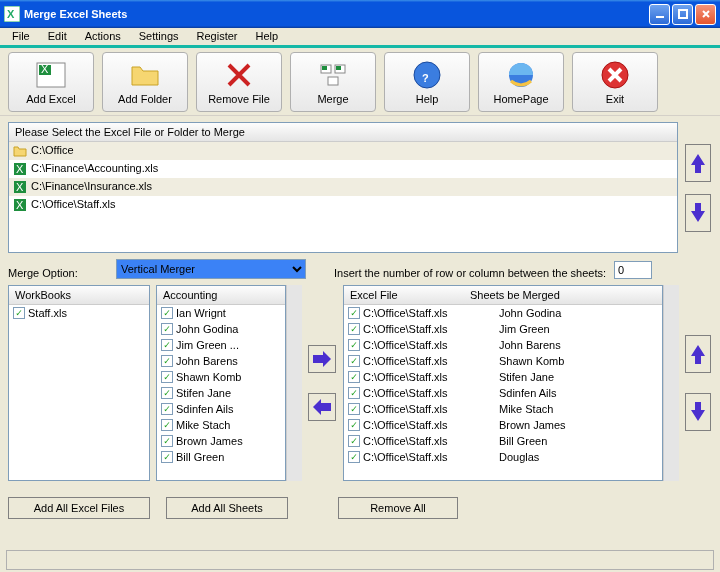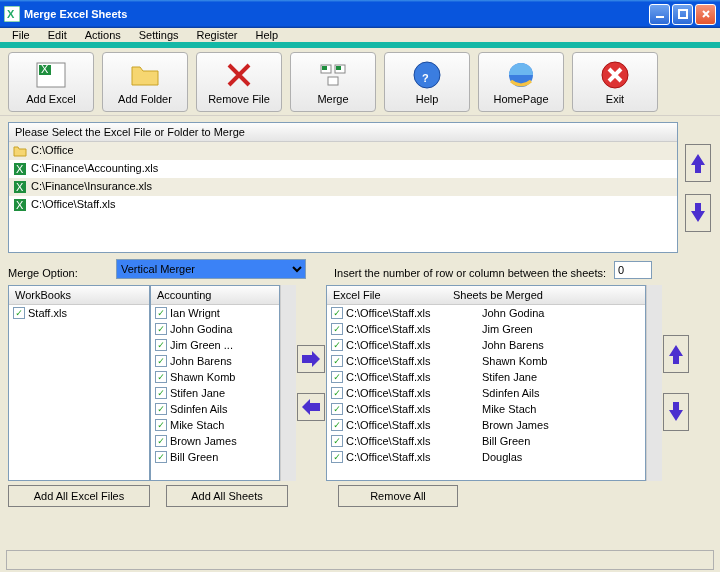--- a/index.html
+++ b/index.html
@@ -4,58 +4,58 @@
 <style>
 *{box-sizing:border-box;margin:0;padding:0;font-family:Tahoma,Arial,sans-serif;font-size:11px}
 body{background:#ece9d8;width:720px;height:572px;overflow:hidden}
 .titlebar{height:28px;background:linear-gradient(to bottom,#3b8fe8 0%,#0855dd 8%,#0855dd 92%,#0b3b9a 100%);display:flex;align-items:center;padding:0 4px;color:white;font-weight:bold;font-size:13px}
 .titlebar .appicon{width:16px;height:16px;margin-right:4px;display:flex;align-items:center;justify-content:center}
 .titlebar .title{flex:1}
 .titlebar .winbtns{display:flex;gap:2px}
 .winbtn{width:21px;height:21px;border-radius:3px;border:1px solid #fff;display:flex;align-items:center;justify-content:center;color:#fff;font-weight:bold;cursor:pointer}
 .winbtn.min,.winbtn.max{background:linear-gradient(to bottom,#6fa3ef,#2c6bd8)}
 .winbtn.close{background:linear-gradient(to bottom,#f5947a,#e4552f)}
-.menubar{height:20px;background:#ece9d8;border-bottom:6px solid #14b8a6;display:flex;align-items:center;padding-left:4px;gap:2px}
+.menubar{height:20px;background:#ece9d8;border-bottom:3px solid #14b8a6;display:flex;padding-left:4px;gap:2px}
 .menubar span{padding:2px 8px;cursor:pointer}
 .toolbar{height:68px;background:#ece9d8;display:flex;gap:8px;padding:4px 8px;border-bottom:1px solid #d4d0c8}
 .tbtn{width:86px;height:60px;border:1px solid #b0b0b0;border-radius:4px;background:linear-gradient(to bottom,#fdfdfd,#e8e8e8);display:flex;flex-direction:column;align-items:center;justify-content:center;gap:2px;cursor:pointer}
 .tbtn .ticon{width:32px;height:32px;display:flex;align-items:center;justify-content:center}
 .tbtn .tlabel{font-size:11px}
 .mainarea{padding:6px 8px}
 .filegroup{display:flex;gap:6px;margin-bottom:6px}
 .filelist{flex:1;border:1px solid #7f9db9;background:#fff}
 .filelist .header{background:linear-gradient(to bottom,#fdfdfd,#e5e5e5);border-bottom:1px solid #ccc;padding:3px 6px;font-size:11px}
 .filelist .items{height:110px;overflow:auto}
 .filelist .item{padding:2px 4px;display:flex;align-items:flex-start;gap:4px}
 .filelist .item.sel{background:#f0ede0}
 .ficon{width:14px;height:14px;display:inline-flex;align-items:center;justify-content:center}
 .arrows{width:28px;display:flex;flex-direction:column;gap:12px;justify-content:center;align-items:center}
 .arrowbtn{width:26px;height:38px;border:1px solid #808080;background:#ece9d8;display:flex;align-items:center;justify-content:center;cursor:pointer}
 .optionrow{display:flex;align-items:flex-end;gap:8px;margin-bottom:6px}
 .optionrow .lbl{width:100px}
 .optionrow select{width:190px;height:20px;border:1px solid #7f9db9;background:#3b82f6;font-size:11px}
 .optionrow .lbl2{margin-left:20px}
 .optionrow input[type=text]{width:38px;height:18px;border:1px solid #7f9db9;padding:1px 3px;font-size:11px}
-.midrow{display:flex;}
+.midrow{display:flex;gap:6px}
 .panel{border:1px solid #7f9db9;background:#fff;display:flex;flex-direction:column}
 .panel .phead{background:linear-gradient(to bottom,#fdfdfd,#e5e5e5);border-bottom:1px solid #ccc;padding:3px 6px;display:flex}
 .panel .phead .col{flex:1}
 .panel .plist{flex:1;overflow:auto}
 .panel .prow{padding:2px 4px;display:flex;align-items:center;gap:3px}
 .wbpanel{width:142px;height:196px}
 .wspanel{width:130px;height:196px}
 .transfer{width:30px;display:flex;flex-direction:column;gap:20px;justify-content:center;align-items:center}
 .transbtn{width:28px;height:28px;border:1px solid #808080;background:#ece9d8;display:flex;align-items:center;justify-content:center;cursor:pointer}
 .resultpanel{width:320px;height:196px}
 .resultpanel .prow .c1{width:148px;display:flex;align-items:center;gap:3px}
 .resultpanel .prow .c2{flex:1}
 .resultpanel .phead .c1h{width:120px}
 .resultpanel .phead .c2h{flex:1}
 .sidearrows{width:28px;display:flex;flex-direction:column;gap:20px;justify-content:center;align-items:center}
-.btnrow{display:flex;gap:6px;margin-top:4px}
+.btnrow{display:flex;gap:6px;margin-top:16px}
 .stdbtn{height:22px;border:1px solid #808080;background:#ece9d8;padding:0 12px;cursor:pointer;display:flex;align-items:center;justify-content:center}
 .scrollhint{width:16px;background:#e5e5e5;border-left:1px solid #ccc}
 .statusbar{position:absolute;bottom:2px;left:6px;right:6px;height:20px;border:1px solid #b0b0b0;background:#ece9d8}
 .chk{width:12px;height:12px;border:1px solid #7f9db9;background:#fff;display:inline-flex;align-items:center;justify-content:center;font-size:9px;color:#21a121}
 .panelwrap{display:flex}
 </style>
 </head>
 <body>
 
 <div class="titlebar">

